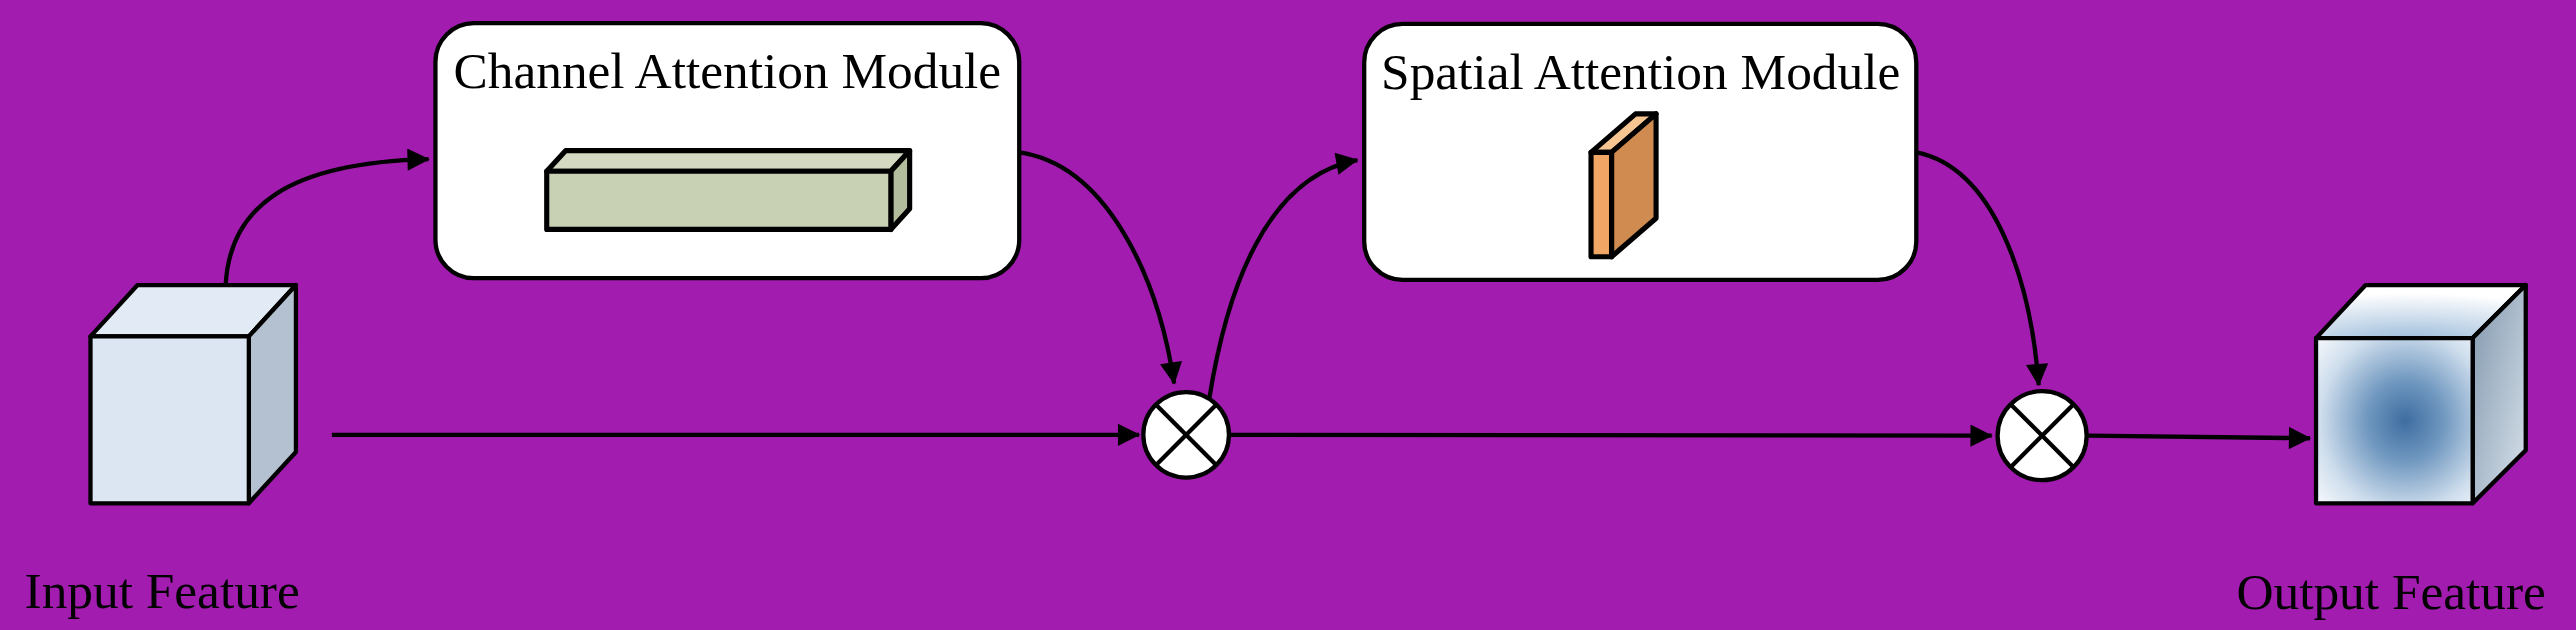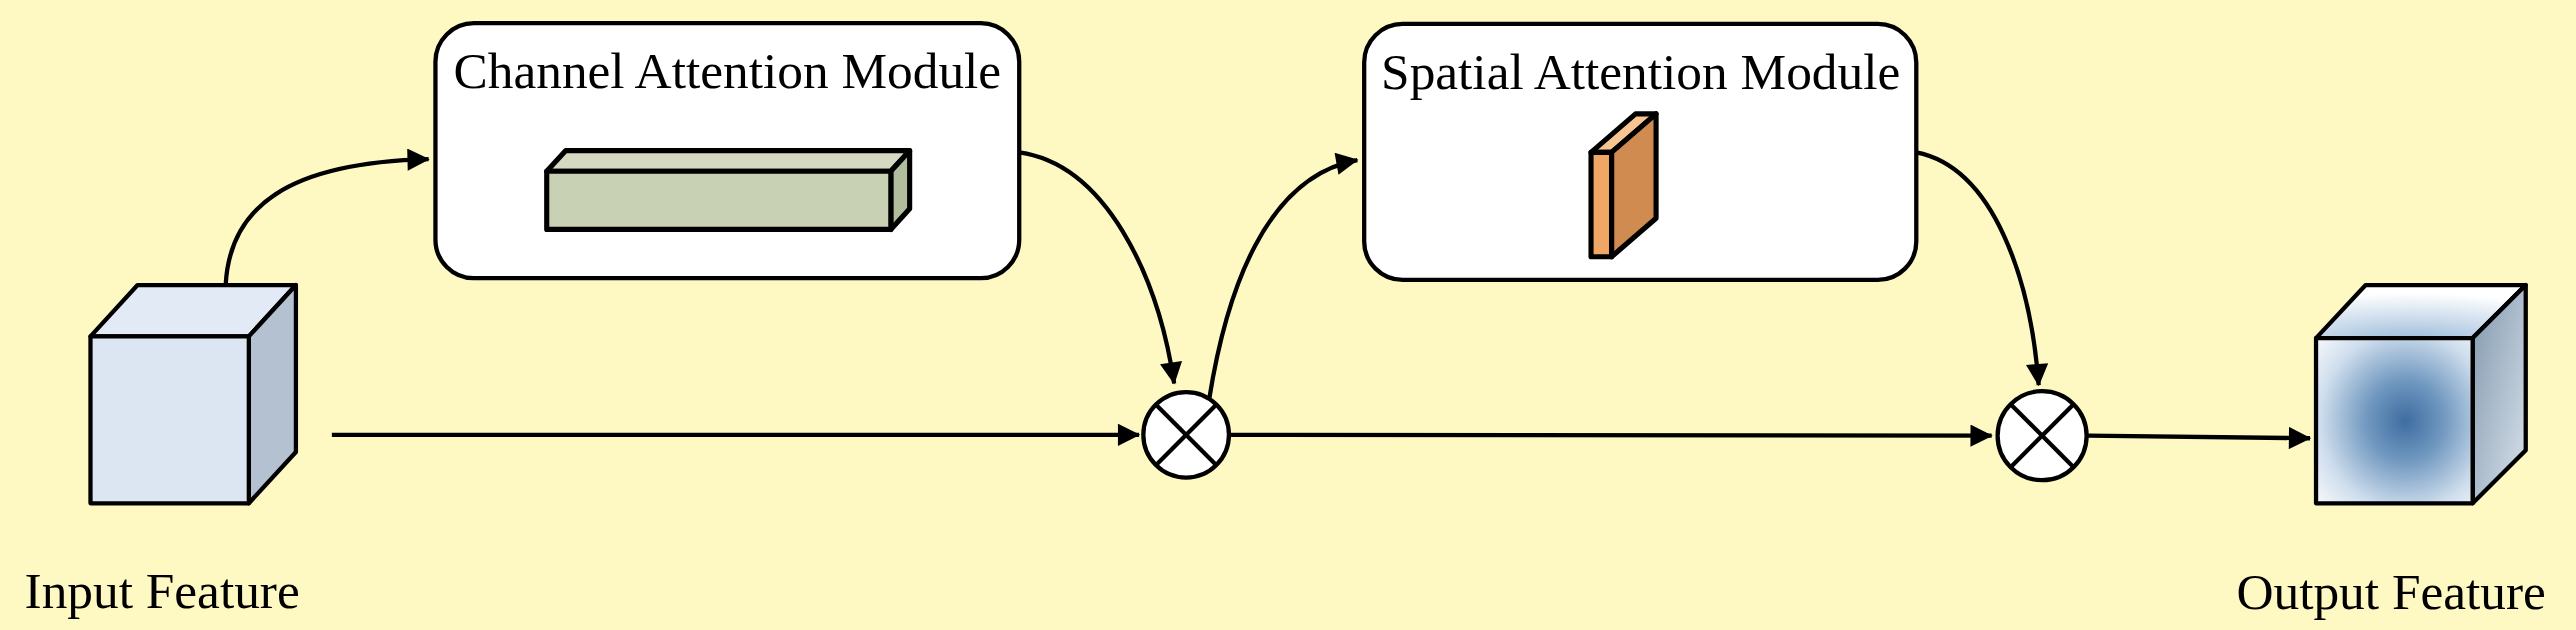--- a/index.html
+++ b/index.html
@@ -1,17 +1,17 @@
 <!DOCTYPE html>
 <html style="font-size:13.7px"><head>
 <meta charset="utf-8">
 <style>
   html, body { margin: 0; padding: 0; background: #ffffff; }
   .stage {
-    width: 2576px; height: 630px; background: #fef9c3;
+    width: 2576px; height: 630px; background: #a21caf;
     position: relative; overflow: hidden;
   }
   svg { display: block; }
   .serif-text {
     font-family: "Liberation Serif", "DejaVu Serif", serif;
     fill: #000000;
   }
   .module-title { font-size: 60px; }
   .feature-label { font-size: 60px; }
   .outline { stroke: #000000; stroke-linejoin: round; }

